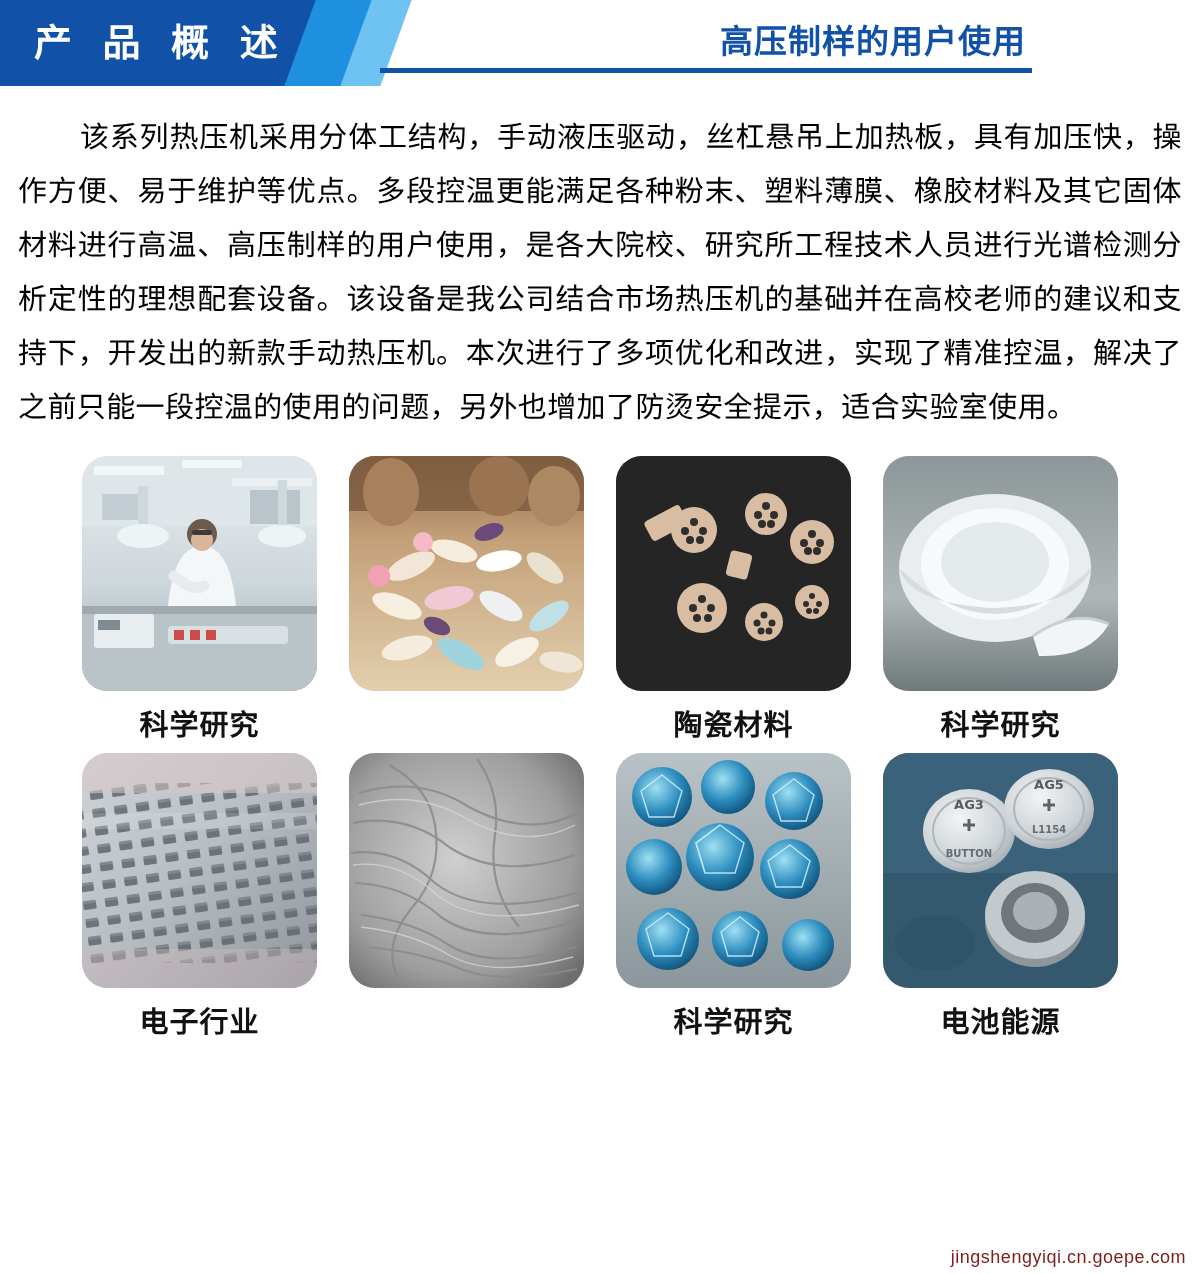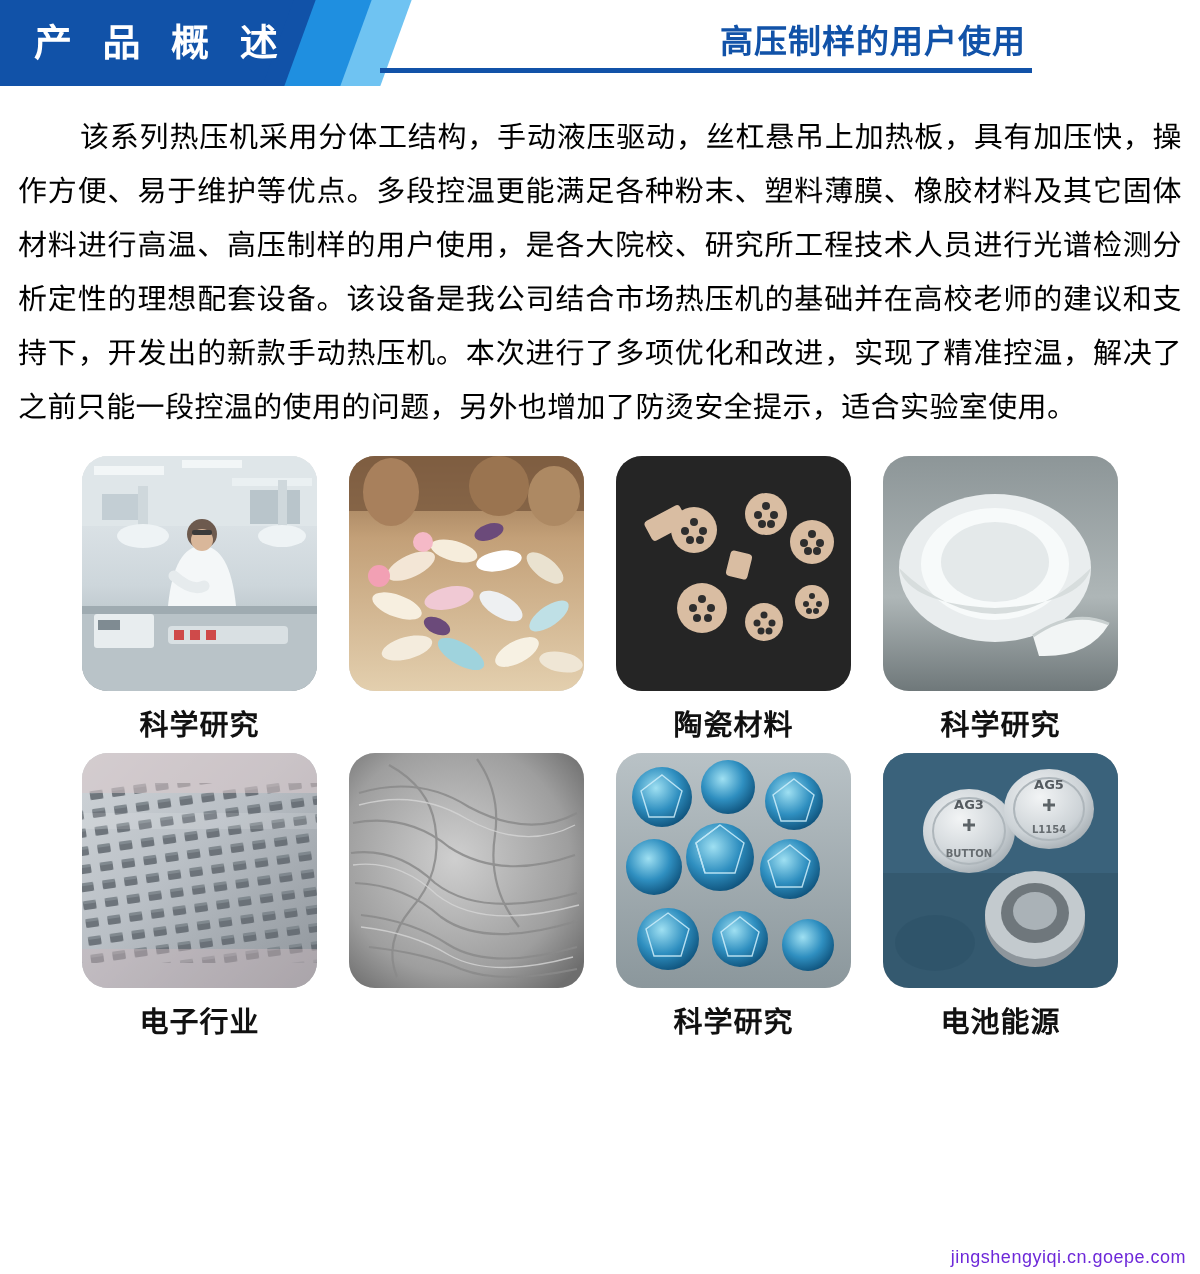--- a/index.html
+++ b/index.html
@@ -132,21 +132,21 @@
     color: #111111;
     letter-spacing: 1px;
   }
 
   
   .watermark {
     position: absolute;
     right: 14px;
     bottom: 6px;
     font-size: 18px;
-    color: #6d28d9;
+    color: #7f1d1d;
     letter-spacing: 0.5px;
     font-family: "Liberation Sans", sans-serif;
   }
 </style>
 </head>
 <body>
 
 <div class="header">
   <div class="header-left-block"></div>
   <div class="header-slant-1"></div>

